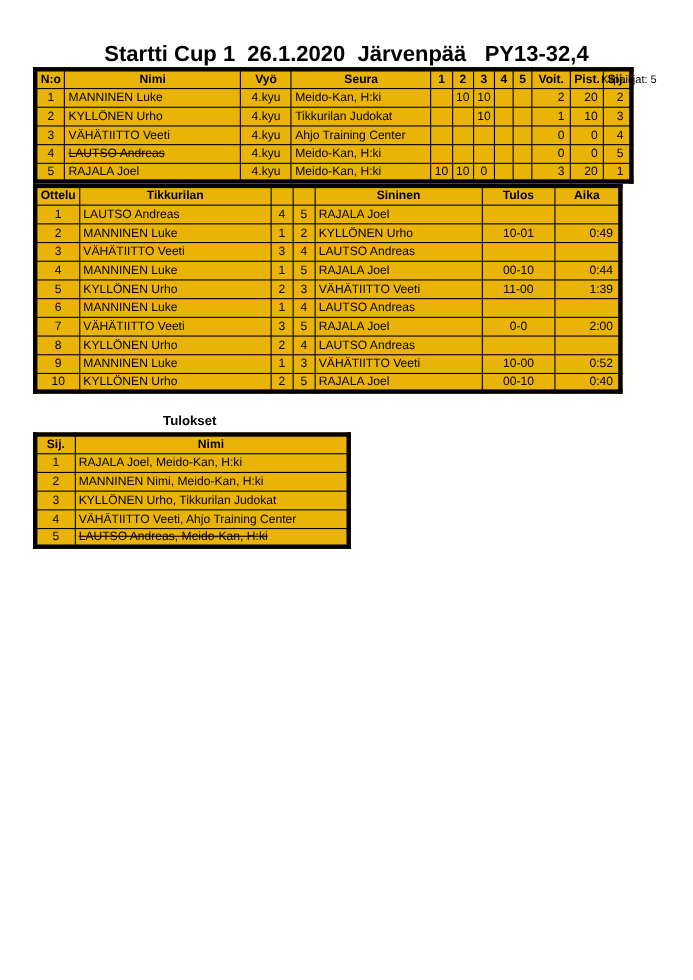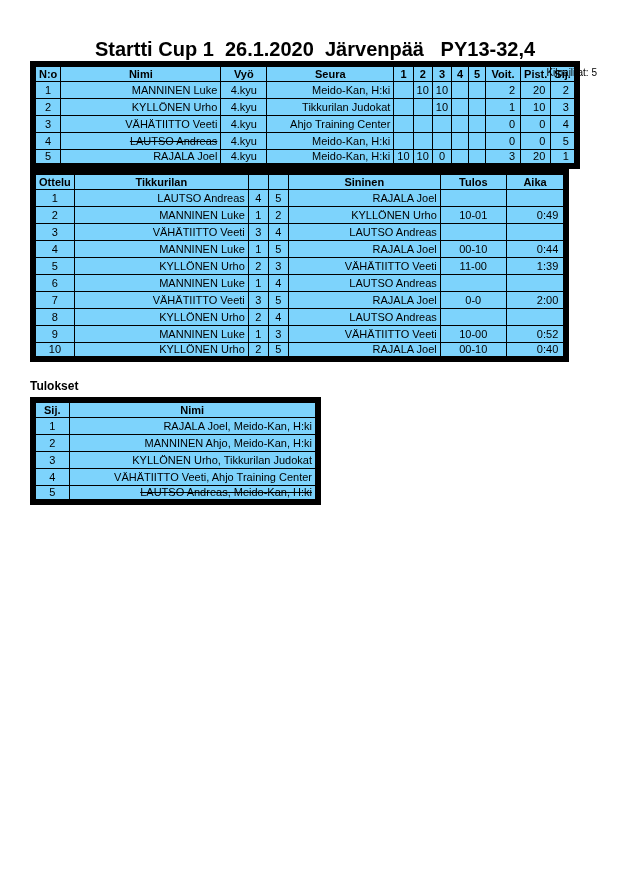--- a/index.html
+++ b/index.html
@@ -23,47 +23,48 @@
   .sec {
     width: 528px;
     margin: 9px 0 4px 30px;
     text-align: center;
     font-weight: bold;
     font-size: 12px;
   }
   .sec3 {
     width: 285px;
     margin: 17px 0 4px 30px;
+    text-align: center;
     font-weight: bold;
     font-size: 12px;
   }
   .count {
     position: absolute;
     top: 67px;
     right: 33px;
     font-size: 10px;
   }
   table.t {
     border-collapse: collapse;
     table-layout: fixed;
     margin-left: 30px;
-    border: 6px solid #000000;
-    background: #7dd3fc;
+    border: 4px solid #000000;
+    background: #eab308;
   }
   .t th, .t td {
     border: 1px solid #000000;
     font-size: 11px;
     height: 17px;
     padding: 0 3px;
     overflow: hidden;
     white-space: nowrap;
     vertical-align: middle;
   }
   .t th { font-weight: bold; text-align: center; }
-  td.l { text-align: right; }
+  td.l { text-align: left; }
   td.c { text-align: center; }
   td.r { text-align: right; padding-right: 5px; }
   .strike { text-decoration: line-through; }
 </style>
 </head>
 <body>
 
 <div class="page">
 
   <div class="title">Startti Cup 1  26.1.2020  Järvenpää   PY13-32,4</div>
@@ -321,21 +322,21 @@
     </thead>
     <tbody>
 
         <tr>
           <td class="c">1</td>
           <td class="l">RAJALA Joel, Meido-Kan, H:ki</td>
         </tr>
 
         <tr>
           <td class="c">2</td>
-          <td class="l">MANNINEN Ahjo, Meido-Kan, H:ki</td>
+          <td class="l">MANNINEN Nimi, Meido-Kan, H:ki</td>
         </tr>
 
         <tr>
           <td class="c">3</td>
           <td class="l">KYLLÖNEN Urho, Tikkurilan Judokat</td>
         </tr>
 
         <tr>
           <td class="c">4</td>
           <td class="l">VÄHÄTIITTO Veeti, Ahjo Training Center</td>

